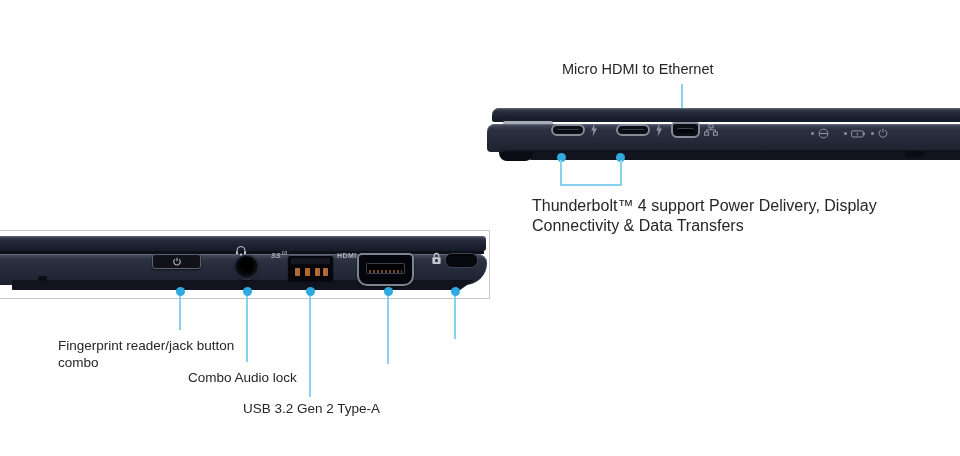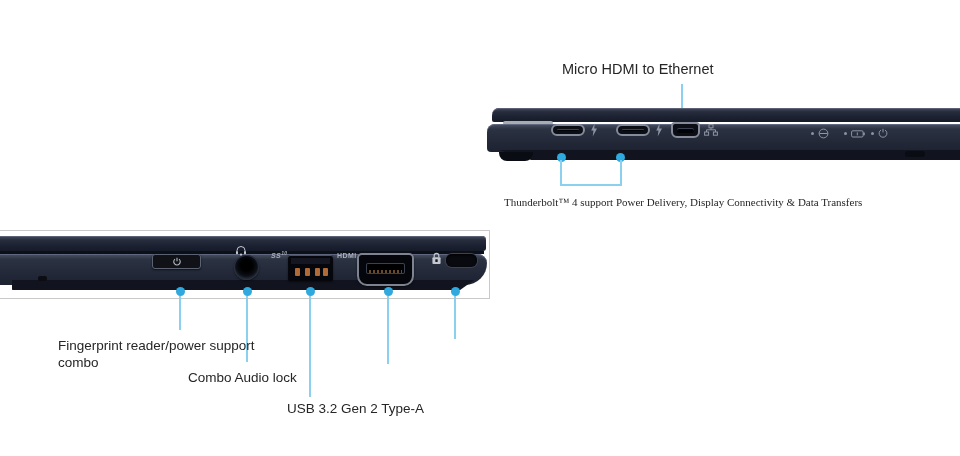--- a/index.html
+++ b/index.html
@@ -172,21 +172,21 @@
       </svg>
     </div>
   </div>
 
   <div class="c-dot" style="left:557px; top:153px;"></div>
   <div class="c-dot" style="left:616px; top:153px;"></div>
   <div class="c-line" style="left:560px; top:160px; height:25px;"></div>
   <div class="c-line" style="left:620px; top:160px; height:25px;"></div>
   <div class="c-hline" style="left:560px; top:184px; width:62px;"></div>
 
-  <div class="lbl wrap" style="left:504px; top:196px; width:416px; font-size:11px;font-family:Liberation Serif, serif;">Thunderbolt™ 4 support Power Delivery, Display Connectivity &amp; Data Transfers</div>
+  <div class="lbl wrap" style="left:532px; top:196px; width:416px; font-size:16px;">Thunderbolt™ 4 support Power Delivery, Display Connectivity &amp; Data Transfers</div>
 
   <div class="frame" style="left:-6px; top:230px; width:496px; height:69px;"></div>
 
   <div class="abs" style="left:-8px; top:234px; width:497px; height:58px;">
 
     <div class="lid-bottom" style="left:0; top:2px; width:494px; height:15px;"></div>
     <div class="hinge-shadow" style="left:0; top:17px; width:492px; height:3px;"></div>
 
     <div class="body-bottom" style="left:0; top:20px; width:495px; height:31px;"></div>
     <div class="underside" style="left:20px; top:46px; width:462px; height:10px; border-radius:0 0 30px 2px; clip-path:polygon(0 0,100% 0,97% 100%,0 100%);"></div>
@@ -243,17 +243,17 @@
   <div class="c-dot" style="left:306px; top:287px;"></div>
   <div class="c-dot" style="left:384px; top:287px;"></div>
   <div class="c-dot" style="left:451px; top:287px;"></div>
 
   <div class="c-line" style="left:179px; top:296px; height:34px;"></div>
   <div class="c-line" style="left:246px; top:296px; height:66px;"></div>
   <div class="c-line" style="left:309px; top:296px; height:101px;"></div>
   <div class="c-line" style="left:387px; top:296px; height:68px;"></div>
   <div class="c-line" style="left:454px; top:296px; height:43px;"></div>
 
-  <div class="lbl wrap" style="left:58px; top:337px; width:200px;">Fingerprint reader/power support combo</div>
+  <div class="lbl wrap" style="left:58px; top:337px; width:200px;">Fingerprint reader/jack button combo</div>
   <div class="lbl" style="left:188px; top:369px;">Combo Audio lock</div>
-  <div class="lbl" style="left:243px; top:400px;margin-left:44px;">USB 3.2 Gen 2 Type-A</div>
+  <div class="lbl" style="left:243px; top:400px;">USB 3.2 Gen 2 Type-A</div>
 
 </div>
 
 </body></html>

